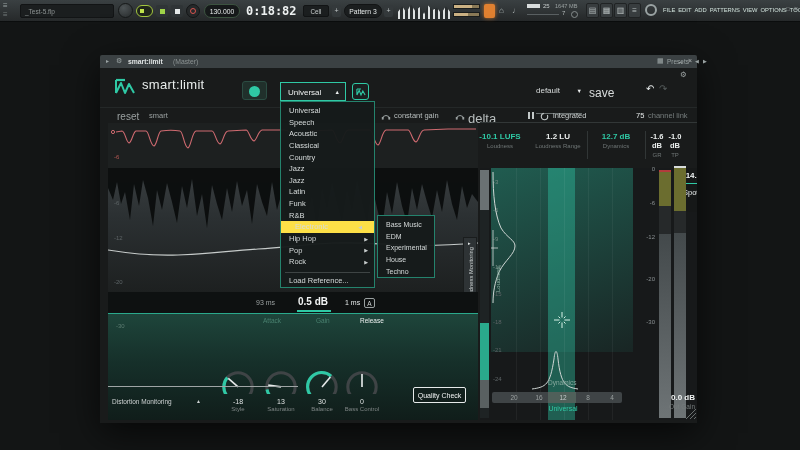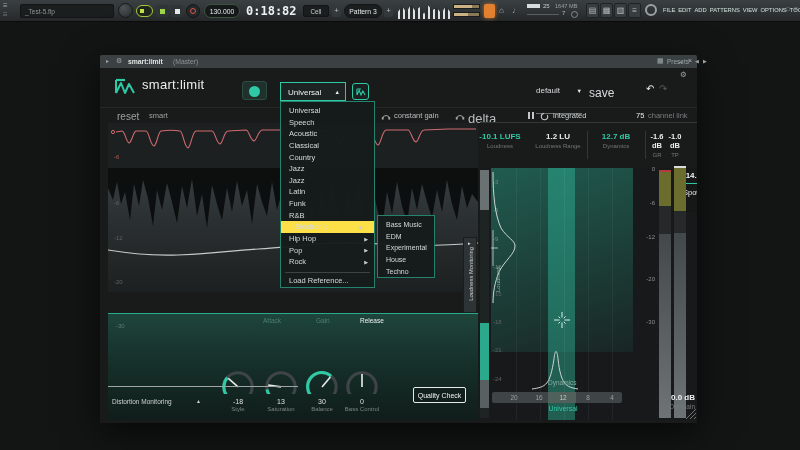--- a/index.html
+++ b/index.html
@@ -206,20 +206,27 @@
         <span class="abs axis-lab" style="left:6px;top:32px;">-6</span>
         <span class="abs axis-lab" style="left:6px;top:67px;">-12</span>
         <span class="abs axis-lab" style="left:6px;top:111px;">-20</span>
       </div>
 
       <div class="abs" style="left:363px;top:169px;width:14px;height:76px;background:#2e3335;border:1px solid #1a1d1d;">
         <span class="abs" style="left:4px;top:2px;font-size:5px;color:#dfe3e3;">▸</span>
         <span class="vtext abs" style="left:3.5px;top:9px;font-size:5.8px;color:#cfd4d4;">Loudness Monitoring</span>
       </div>
 
+      <div class="abs" style="left:8px;top:224px;width:370px;height:21px;background:#0e1111;">
+        <span class="abs" style="left:148px;top:7px;font-size:7px;color:#9ba1a1;">93 ms</span>
+        <span class="abs" style="left:190px;top:4px;font-size:10px;font-weight:bold;color:#f2f5f5;">0.5 dB</span>
+        <span class="abs" style="left:189px;top:17.5px;width:34px;height:2px;background:#2fc9a5;"></span>
+        <span class="abs" style="left:237px;top:7px;font-size:7px;color:#e6eaea;">1 ms</span>
+        <span class="abs" style="left:256px;top:5.5px;width:11px;height:10px;border:1px solid #9aa1a1;border-radius:2px;font-size:6.5px;color:#cfd4d4;text-align:center;line-height:9px;">A</span>
+      </div>
 
       <div class="abs" style="left:8px;top:245px;width:370px;height:107px;border-top:1.5px solid #2aa98c;background:linear-gradient(180deg,#1e453b 0%,#16302a 45%,#101d1a 100%);">
         <span class="abs" style="left:252px;top:3px;font-size:6.5px;color:#eef1f1;">Release</span>
         <span class="abs" style="left:155px;top:3px;font-size:6.5px;color:#49806f;">Attack</span>
         <span class="abs" style="left:208px;top:3px;font-size:6.5px;color:#49806f;">Gain</span>
         <span class="abs" style="left:8px;top:9px;font-size:6px;color:#5d7d72;">-30</span>
       </div>
 
       <div class="abs" style="left:116px;top:300px;width:44px;height:46px;">
         <svg width="44" height="26" viewBox="0 0 36 22">

